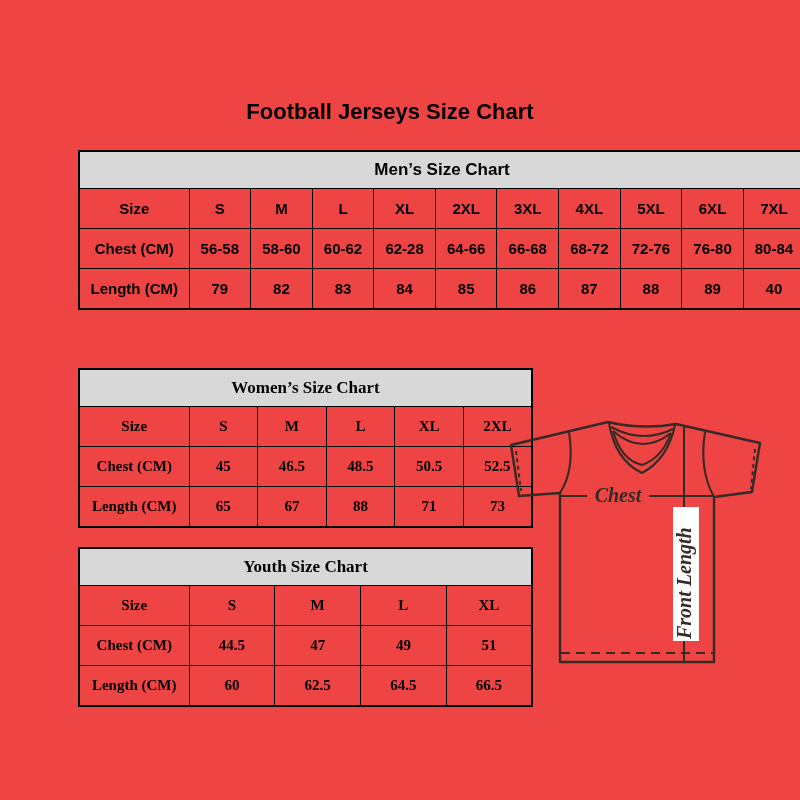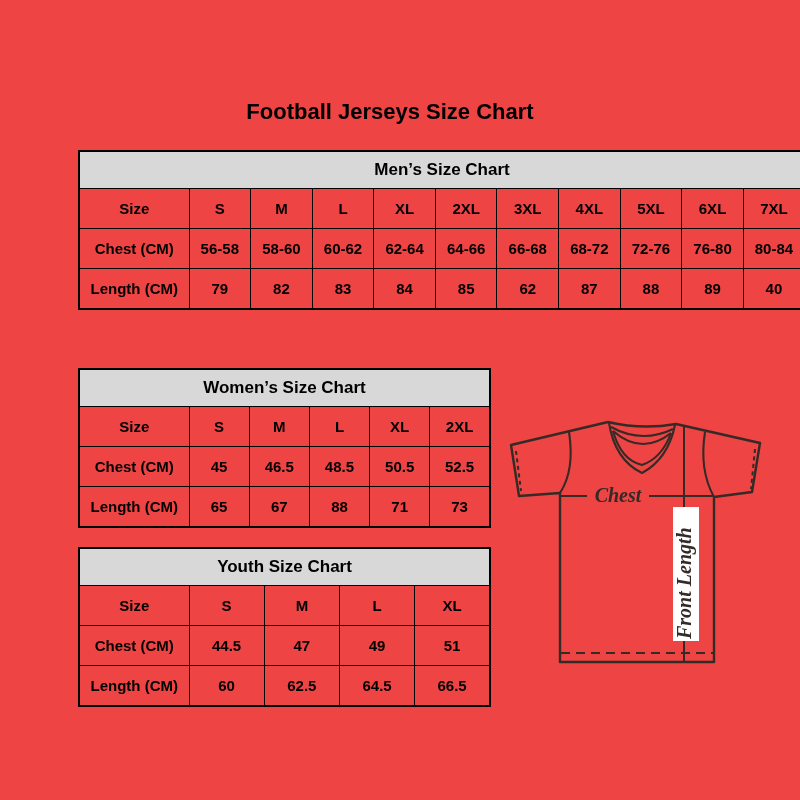--- a/index.html
+++ b/index.html
@@ -19,21 +19,21 @@
   }
   .tbl-wrap{position:absolute;padding-left:40px;}
   .tbl-wrap.men{left:38px;top:150px;}
   .tbl-wrap.women{left:38px;top:368px;}
   .tbl-wrap.youth{left:38px;top:547px;}
   table.size-table{
     border-collapse:collapse;table-layout:fixed;
     border:2px solid var(--table-border);
   }
   table.men-t{width:728px;}
-  table.women-t,table.youth-t{width:413px;}
+  table.women-t,table.youth-t{width:455px;font-family:Liberation Serif, serif;}
   table.size-table th,table.size-table td{
     border:1.5px solid var(--table-border);
     text-align:center;vertical-align:middle;
     font-weight:bold;font-size:15px;color:var(--text-color);
     padding:0;overflow:hidden;white-space:nowrap;
   }
   table.size-table thead th{
     background:var(--header-fill);
     font-size:17px;height:36px;
   }
@@ -88,36 +88,36 @@
             <td>4XL</td>
             <td>5XL</td>
             <td>6XL</td>
             <td>7XL</td>
           </tr>
           <tr>
             <td>Chest (CM)</td>
             <td>56-58</td>
             <td>58-60</td>
             <td>60-62</td>
-            <td>62-64</td>
+            <td>62-28</td>
             <td>64-66</td>
             <td>66-68</td>
             <td>68-72</td>
             <td>72-76</td>
             <td>76-80</td>
             <td>80-84</td>
           </tr>
           <tr>
             <td>Length (CM)</td>
             <td>79</td>
             <td>82</td>
             <td>83</td>
             <td>84</td>
             <td>85</td>
-            <td>62</td>
+            <td>86</td>
             <td>87</td>
             <td>88</td>
             <td>89</td>
             <td>40</td>
           </tr>
         </tbody>
     </table>
   </div>
 
   <div class="tbl-wrap women">

